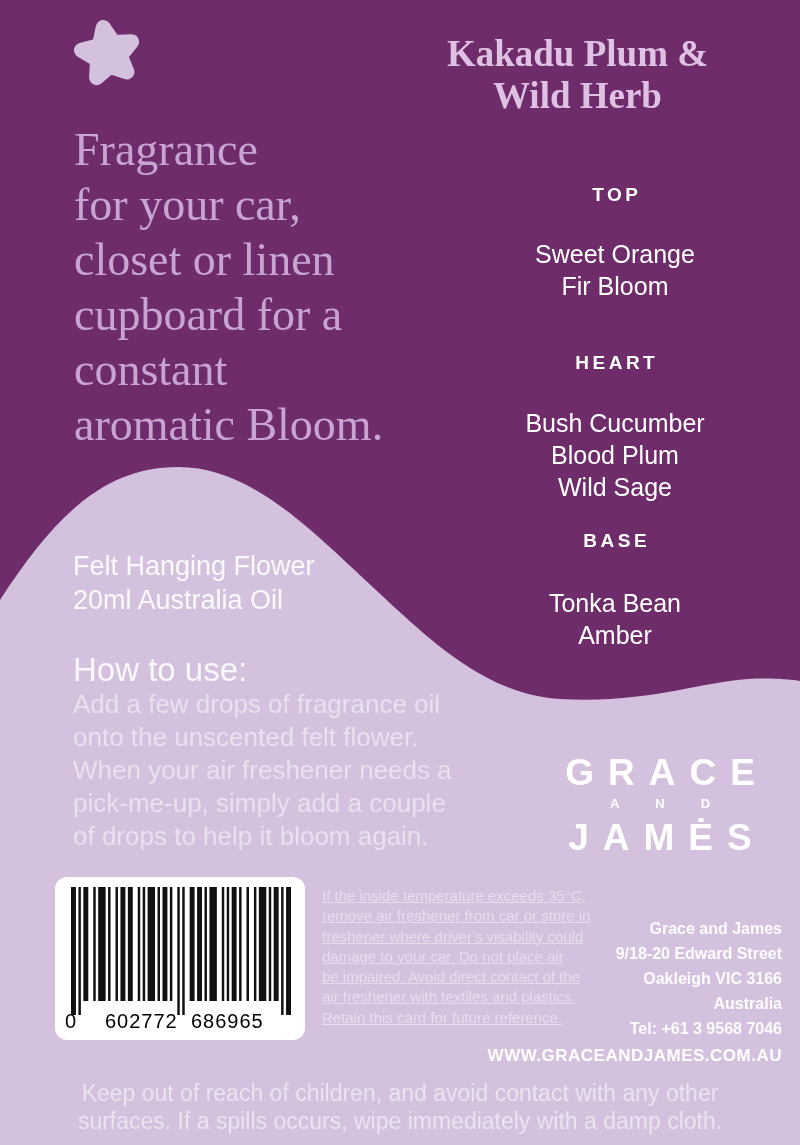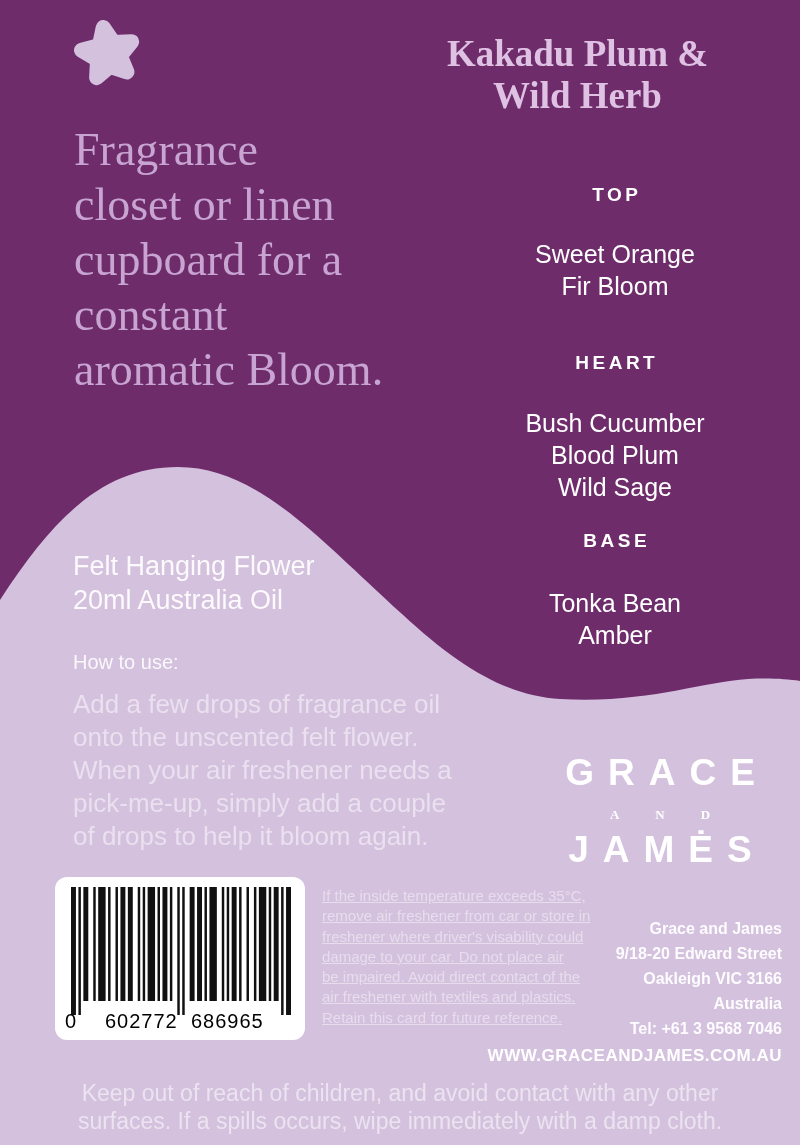--- a/index.html
+++ b/index.html
@@ -27,28 +27,28 @@
   .note-label{position:absolute;left:465px;width:300px;text-align:center;
     font-weight:700;font-size:19px;letter-spacing:3.5px;padding-left:3.5px;color:#fff;}
   .note-items{position:absolute;left:465px;width:300px;text-align:center;
     font-size:25px;line-height:32px;color:#fff;}
   .lbl-top{top:184px;}   .items-top{top:238px;}
   .lbl-heart{top:352px;} .items-heart{top:407px;}
   .lbl-base{top:530px;}  .items-base{top:587px;}
 
   .product{position:absolute;left:73px;top:549px;font-size:27px;line-height:34px;
     color:rgba(255,255,255,0.92);}
-  .howto-h{position:absolute;left:73px;top:651px;font-size:20px;color:rgba(255,255,255,0.88);}
+  .howto-h{position:absolute;left:73px;top:651px;font-size:33px;color:rgba(255,255,255,0.88);}
   .howto{position:absolute;left:73px;top:688px;font-size:26px;line-height:33px;
     color:rgba(255,255,255,0.5);}
   .howto div{white-space:nowrap;}
 
   .logo{position:absolute;left:550px;top:752px;width:220px;text-align:center;color:#fff;}
   .logo .l1{display:block;font-size:37px;font-weight:700;letter-spacing:14px;padding-left:14px;}
-  .logo .l2{display:block;font-size:13px;font-weight:700;letter-spacing:36px;padding-left:36px;margin-top:13px;font-family:Liberation Serif, serif;}
+  .logo .l2{display:block;font-size:13px;font-weight:700;letter-spacing:36px;padding-left:36px;margin-top:2px;}
   .logo .l3{display:block;font-size:37px;font-weight:700;letter-spacing:14px;padding-left:14px;margin-top:6px;}
 
   .barcode{position:absolute;left:55px;top:877px;width:250px;height:163px;
     background:var(--barcode-bg,#fff);border-radius:12px;}
   .barcode svg{position:absolute;left:0;top:0;width:250px;height:163px;}
   .bd{position:absolute;bottom:7px;color:#000;font-size:20px;letter-spacing:1px;
     font-family:"Liberation Sans",sans-serif;}
   .bd0{left:10px;} .bd1{left:50px;} .bd2{left:136px;}
 
   .disclaimer{position:absolute;left:322px;top:886px;width:300px;font-size:15px;
@@ -79,20 +79,21 @@
     <polygon points="31,8 42,24 61,23 49,38 56,55 38,49 24,61 25,42 8,32 27,27"></polygon>
   </svg>
 
   <div class="title">
     <div>Kakadu Plum &amp;</div>
     <div>Wild Herb</div>
   </div>
 
   <div class="intro">
     <div>Fragrance</div>
+    <div>for your car,</div>
     <div>closet or linen</div>
     <div>cupboard for a</div>
     <div>constant</div>
     <div>aromatic Bloom.</div>
   </div>
 
   <div class="note-label lbl-top">TOP</div>
   <div class="note-items items-top">
     <div>Sweet Orange</div>
     <div>Fir Bloom</div>

